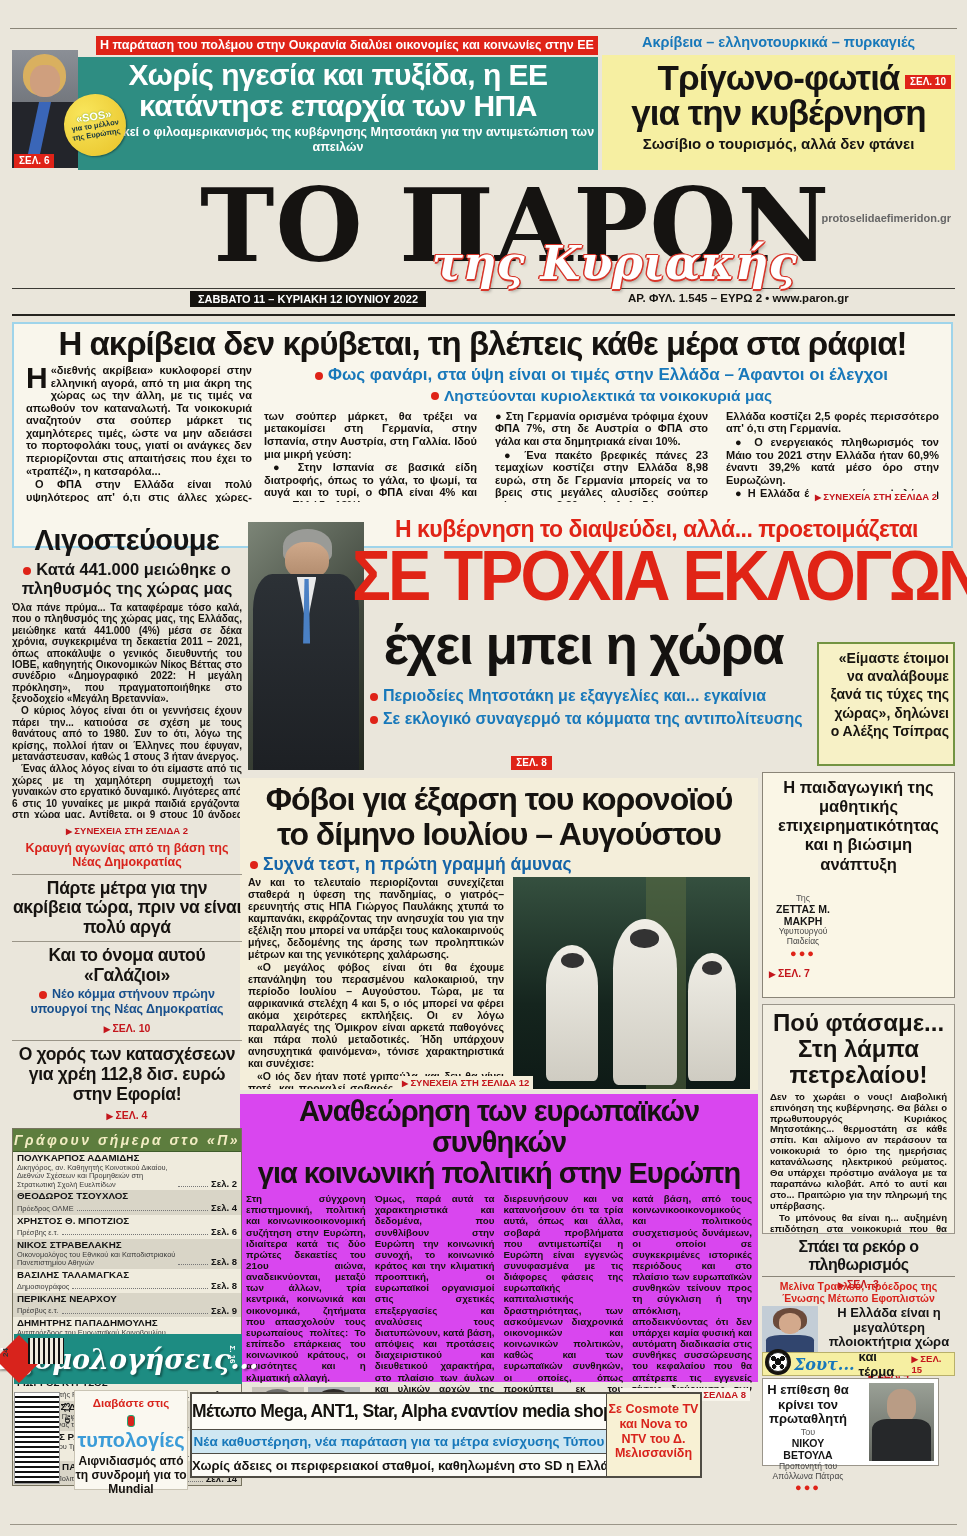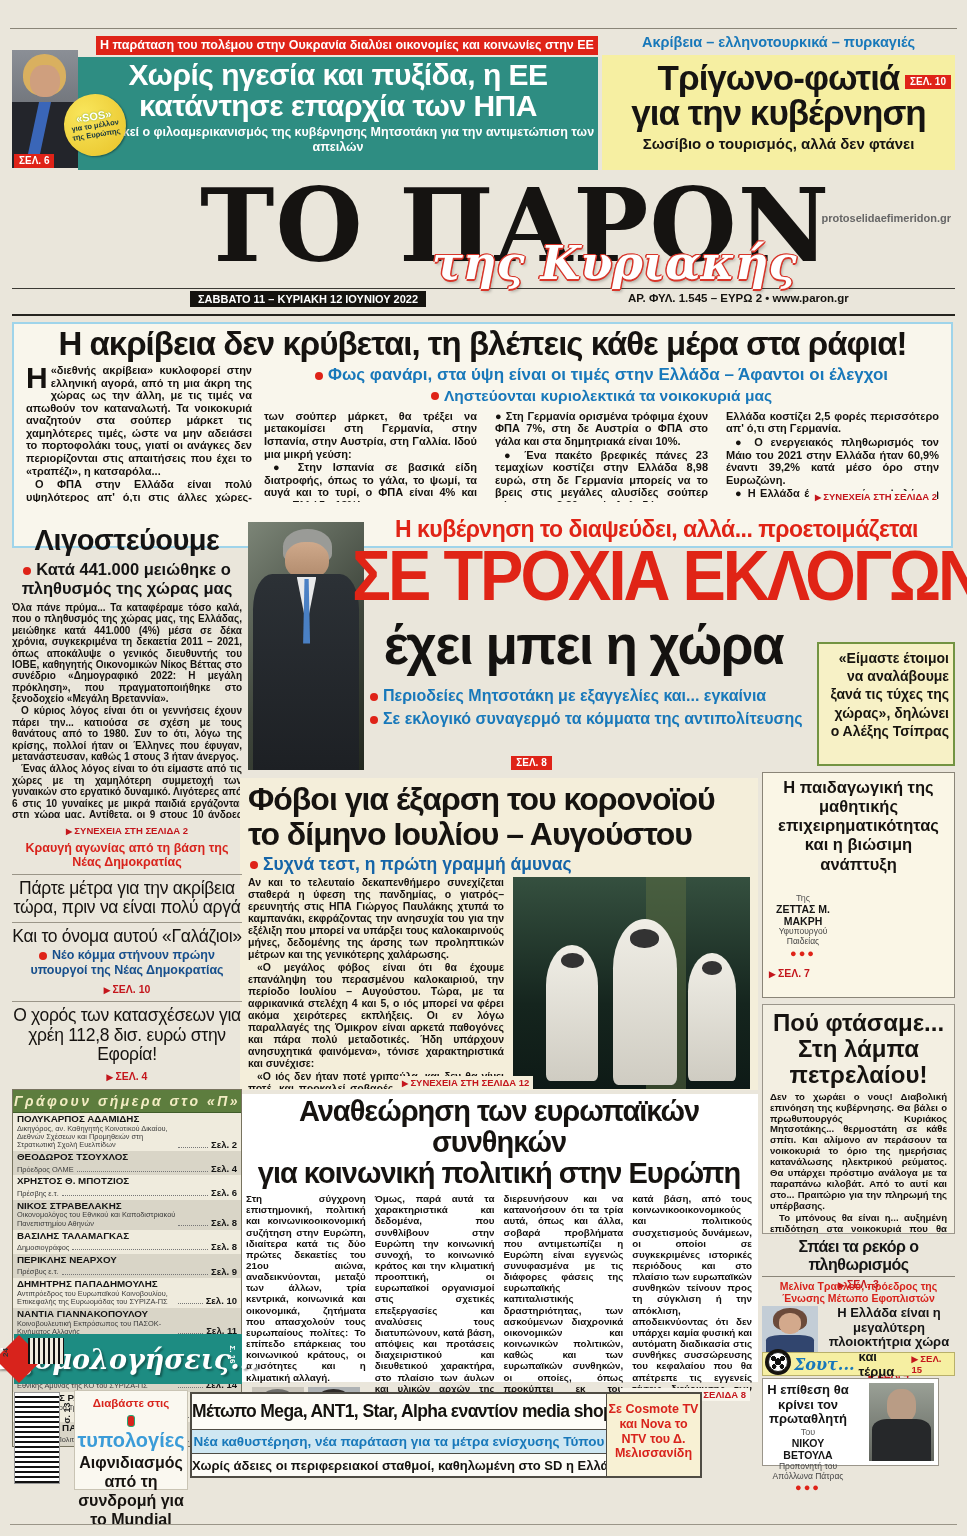--- a/index.html
+++ b/index.html
@@ -78,31 +78,31 @@
   .mp-tie{position:absolute;left:47.5%;top:23%;width:6%;height:26%;background:#4a80c4;clip-path:polygon(20% 0,80% 0,100% 100%,0 100%);}
   .el-kicker{left:110px;right:0;top:0;color:#e02416;font-weight:800;font-size:23px;text-align:center;letter-spacing:-0.5px;}
   .el-title{left:104px;right:0;top:27px;color:#e02416;font-weight:800;font-size:65px;letter-spacing:-3px;text-align:center;line-height:1;transform:scaleY(1.08);white-space:nowrap;}
   .el-sub{left:112px;right:148px;top:102px;color:#141210;font-weight:800;font-size:53px;letter-spacing:-1.5px;text-align:center;line-height:1;transform:scaleY(1.05);white-space:nowrap;}
   .el-quote{right:0;top:126px;width:138px;height:124px;background:#f7f1c6;border:2.5px solid #739442;box-sizing:border-box;
             font-weight:800;font-size:14px;line-height:1.3;text-align:right;padding:5px 4px;color:#17140f;}
   .el-bullets{left:122px;top:168px;width:520px;font-weight:800;font-size:16px;color:#1878ba;line-height:1.45;}
   .el-tag{left:0;right:140px;top:236px;text-align:center;}
   
   .covid{left:240px;top:778px;width:518px;height:312px;background:#f4eeda;padding:4px 8px;box-sizing:border-box;}
-  .cov-h{font-size:32px;font-weight:800;line-height:1.08;letter-spacing:-1px;color:#161310;}
+  .cov-h{font-size:32px;font-weight:800;text-align:center;line-height:1.08;letter-spacing:-1px;color:#161310;}
   .cov-bullet{color:#1565a8;font-weight:800;font-size:17.5px;margin:3px 0 2px 2px;}
   .cov-row{display:flex;gap:9px;height:212px;overflow:hidden;position:relative;}
   .cov-text{width:256px;flex:none;font-size:10.5px;}
   .cov-cont{position:absolute;left:150px;bottom:0;background:#f4eeda;padding:1px 4px;}
   .cov-photo{flex:1;position:relative;background:linear-gradient(180deg,#35503f,#15251e 60%,#0e1a16);overflow:hidden;}
   .door{position:absolute;left:56%;top:0;width:17%;height:100%;background:#5a6b42;opacity:.55;}
   .hz{position:absolute;background:linear-gradient(180deg,#f0eee6,#cfccc2);border-radius:50% 50% 8% 8%/30% 30% 5% 5%;}
   .hz::before{content:"";position:absolute;top:6%;left:28%;width:44%;height:11%;background:#333;border-radius:50%;}
   
-  .euro{left:240px;top:1094px;width:518px;height:288px;background:#ffffff;padding:2px 6px;box-sizing:border-box;}
+  .euro{left:240px;top:1094px;width:518px;height:288px;background:#d946ef;padding:2px 6px;box-sizing:border-box;}
   .eu-h{font-size:29px;font-weight:800;text-align:center;line-height:1.07;letter-spacing:-1px;color:#161310;}
   .eu-cols{display:flex;gap:9px;margin-top:4px;height:208px;overflow:hidden;position:relative;}
   .eu-col{flex:1;font-size:9.8px;}
   .eu-portraits{display:flex;gap:4px;justify-content:center;margin:4px 0 2px;}
   .port{width:52px;height:62px;position:relative;overflow:hidden;}
   .port.p1{background:#c8c4ba;} .port.p2{background:#aeb2b4;}
   .po-hair{position:absolute;left:24%;top:4%;width:52%;height:20%;border-radius:50% 50% 30% 30%;}
   .p1 .po-hair{background:#6f6f6c;} .p2 .po-hair{background:#2e2a28;}
   .po-face{position:absolute;left:28%;top:12%;width:44%;height:30%;background:#bba08b;border-radius:45%;}
   .eu-cont{position:absolute;right:2px;bottom:0;background:#f7f4ea;padding:1px 4px;}
@@ -145,21 +145,21 @@
   .rrsport{left:762px;top:1378px;width:177px;height:88px;border:1.5px solid #9a958a;background:#ffffff;box-sizing:border-box;display:flex;padding:4px;gap:20px;}
   .sp-left{width:82px;flex:none;text-align:center;}
   .sp-title{font-size:13px;font-weight:800;line-height:1.12;}
   .sp-photo{flex:1;position:relative;overflow:hidden;background:linear-gradient(180deg,#9aa096,#62665f);}
   .vt-face{position:absolute;left:28%;top:8%;width:44%;height:42%;background:#b99c85;border-radius:45% 45% 40% 40%;}
   .vt-torso{position:absolute;left:4%;top:46%;width:92%;height:54%;background:#26282a;border-radius:25% 25% 0 0;}
   
   .lr{left:12px;top:842px;width:230px;}
   .lr-kicker{color:#d8231c;font-weight:800;font-size:12.5px;text-align:center;line-height:1.1;}
   .lr-rule{border-top:1px solid #9a9588;margin:4px 0;}
-  .lr-h{font-size:17.5px;font-weight:400;text-align:center;line-height:1.12;letter-spacing:-0.3px;color:#161310;}
+  .lr-h{font-size:17.5px;font-weight:700;text-align:center;line-height:1.12;letter-spacing:-0.3px;color:#161310;}
   .lr-sub{color:#174f8c;font-weight:800;font-size:12.5px;text-align:center;line-height:1.2;margin-top:2px;}
   .lr-tag{text-align:center;margin-top:1px;}
   .au-box{border:1.5px solid #77735f;margin-top:5px;background:#efebdd;}
   .au-head{background:#5d7d3e;color:#f2ecc2;font-style:italic;font-weight:800;font-size:14px;letter-spacing:2.5px;text-align:center;padding:3px 0;border-bottom:1.5px solid #3f5c2a;}
   .au-row{padding:1px 4px 1.5px;}
   .au-row.shade{background:#d9d5c7;}
   .au-name{font-size:9.8px;font-weight:800;line-height:1.1;}
   .au-sub{display:flex;align-items:flex-end;}
   .au-role{font-size:7.4px;color:#3a3a3a;line-height:1.12;max-width:72%;}
   .au-lead{flex:1;border-bottom:1px dotted #777;margin:0 3px 2px;}
@@ -169,21 +169,21 @@
   .confess-text{font-family:"DejaVu Serif",serif;font-style:italic;font-weight:bold;color:#fff;font-size:27px;text-shadow:2px 2px 2px rgba(0,0,0,.35);}
   .confess-tag{position:absolute;right:1px;top:16px;color:#fff;font-size:8px;font-weight:bold;transform:rotate(90deg);}
   .edge-num{left:1px;top:1348px;font-size:8px;font-weight:bold;transform:rotate(-90deg);color:#333;}
   .minibar{left:28px;top:1338px;width:36px;height:26px;background:repeating-linear-gradient(90deg,#111 0 2px,#efebdd 2px 5px);}
   .barcode{left:14px;top:1392px;width:44px;height:90px;background:repeating-linear-gradient(0deg,#111 0 2px,#fff 2px 5px);border:1px solid #999;}
   .s13{left:56px;top:1408px;font-size:9px;font-weight:800;transform:rotate(-90deg);color:#222;}
   .typo{left:74px;top:1390px;width:114px;height:100px;background:#faf8f0;border:1px solid #c9c4b4;box-sizing:border-box;text-align:center;padding-top:6px;}
   .typo-read{color:#d8231c;font-weight:800;font-size:11.5px;}
   .typo-brand{color:#3b9cd8;font-weight:800;font-size:20px;line-height:1.05;}
   .mic{display:inline-block;width:6px;height:10px;border-radius:3px;background:#d8231c;border:1px solid #2a7;vertical-align:middle;margin-right:1px;}
-  .typo-text{font-weight:800;font-size:16px;line-height:1.18;margin-top:3px;color:#161310;}
+  .typo-text{font-weight:800;font-size:12px;line-height:1.18;margin-top:3px;color:#161310;}
   
   .media{left:190px;top:1392px;width:512px;height:86px;border:2px solid #4f4c44;background:#fdfcf7;box-sizing:border-box;display:flex;}
   .media-left{flex:1;min-width:0;}
   .media-r1{height:35px;border-bottom:1.5px solid #4f4c44;font-size:17.5px;font-weight:800;letter-spacing:-0.6px;text-align:center;line-height:35px;white-space:nowrap;color:#15130f;}
   .media-r2{height:23px;background:#cfe7f2;border-bottom:1.5px solid #4f4c44;color:#1878ba;font-weight:800;font-size:13.5px;text-align:center;line-height:23px;white-space:nowrap;}
   .media-r3{height:23px;font-weight:700;font-size:13px;text-align:center;line-height:24px;white-space:nowrap;color:#15130f;}
   .media-right{width:94px;flex:none;border-left:1.5px solid #4f4c44;background:#f8f1d4;color:#d8231c;font-weight:800;font-size:12.5px;line-height:1.18;text-align:center;padding-top:8px;box-sizing:border-box;}
   .rule-bottom{left:10px;top:1524px;width:947px;border-top:1px solid #9a9588;}
 </style>
 </head>
@@ -291,21 +291,21 @@
     </div>
     <div class="abs el-tag"><span class="ptag">ΣΕΛ. 8</span></div>
   </div>
 
   <div class="abs covid">
     <div class="cov-h">Φόβοι για έξαρση του κορονοϊού</div>
     <div class="cov-h">το δίμηνο Ιουλίου – Αυγούστου</div>
     <div class="cov-bullet"><span class="dot"></span><span>Συχνά τεστ, η πρώτη γραμμή άμυνας</span></div>
     <div class="cov-row">
       <div class="cov-text bt jus">
-        <p><b>Αν και το τελευταίο δεκαπενθήμερο</b><span> συνεχίζεται σταθερά η ύφεση της πανδημίας, ο γιατρός–ερευνητής στις ΗΠΑ Γιώργος Παυλάκης χτυπά το καμπανάκι, εκφράζοντας την ανησυχία του για την εξέλιξη που μπορεί να υπάρξει τους καλοκαιρινούς μήνες, δεδομένης της άρσης των προληπτικών μέτρων και της γενικότερης χαλάρωσης.</span></p>
+        <p><b>Αν και το τελευταίο περιορίζονται</b><span> συνεχίζεται σταθερά η ύφεση της πανδημίας, ο γιατρός–ερευνητής στις ΗΠΑ Γιώργος Παυλάκης χτυπά το καμπανάκι, εκφράζοντας την ανησυχία του για την εξέλιξη που μπορεί να υπάρξει τους καλοκαιρινούς μήνες, δεδομένης της άρσης των προληπτικών μέτρων και της γενικότερης χαλάρωσης.</span></p>
         <p>«Ο μεγάλος φόβος είναι ότι θα έχουμε επανάληψη του περασμένου καλοκαιριού, την περίοδο Ιουλίου – Αυγούστου. Τώρα, με τα αφρικανικά στελέχη 4 και 5, ο ιός μπορεί να φέρει ακόμα χειρότερες εκπλήξεις. Οι εν λόγω παραλλαγές της Όμικρον είναι αρκετά παθογόνες και πάρα πολύ μεταδοτικές. Ήδη υπάρχουν ανησυχητικά φαινόμενα», τόνισε χαρακτηριστικά και συνέχισε:</p>
         <p>«Ο ιός δεν ήταν ποτέ γριπούλα, και δεν θα γίνει ποτέ, και προκαλεί σοβαρές βλάβες. Όλοι έχουμε κουραστεί, θέλουμε να κάνουμε πράγματα, αλλά πρέπει να κοιτάμε την προστασία μας. Το καλύτερο είναι να κάνουμε τεστ συχνά και αν βγαίνει θετικό, να μην κυκλοφορούμε. Αυτή είναι η πρώτη γραμμή άμυνας». Ο κ. Παυλάκης υπογράμμισε ότι οι άνθρωποι που</p>
       </div>
       <div class="cov-photo">
         <div class="door"></div>
         <div class="hz" style="left:14%;top:32%;width:22%;height:64%;"></div>
         <div class="hz" style="left:42%;top:20%;width:27%;height:78%;"></div>
         <div class="hz" style="left:74%;top:36%;width:20%;height:60%;"></div>
       </div>
       <span class="cov-cont cont">ΣΥΝΕΧΕΙΑ ΣΤΗ ΣΕΛΙΔΑ 12</span>

